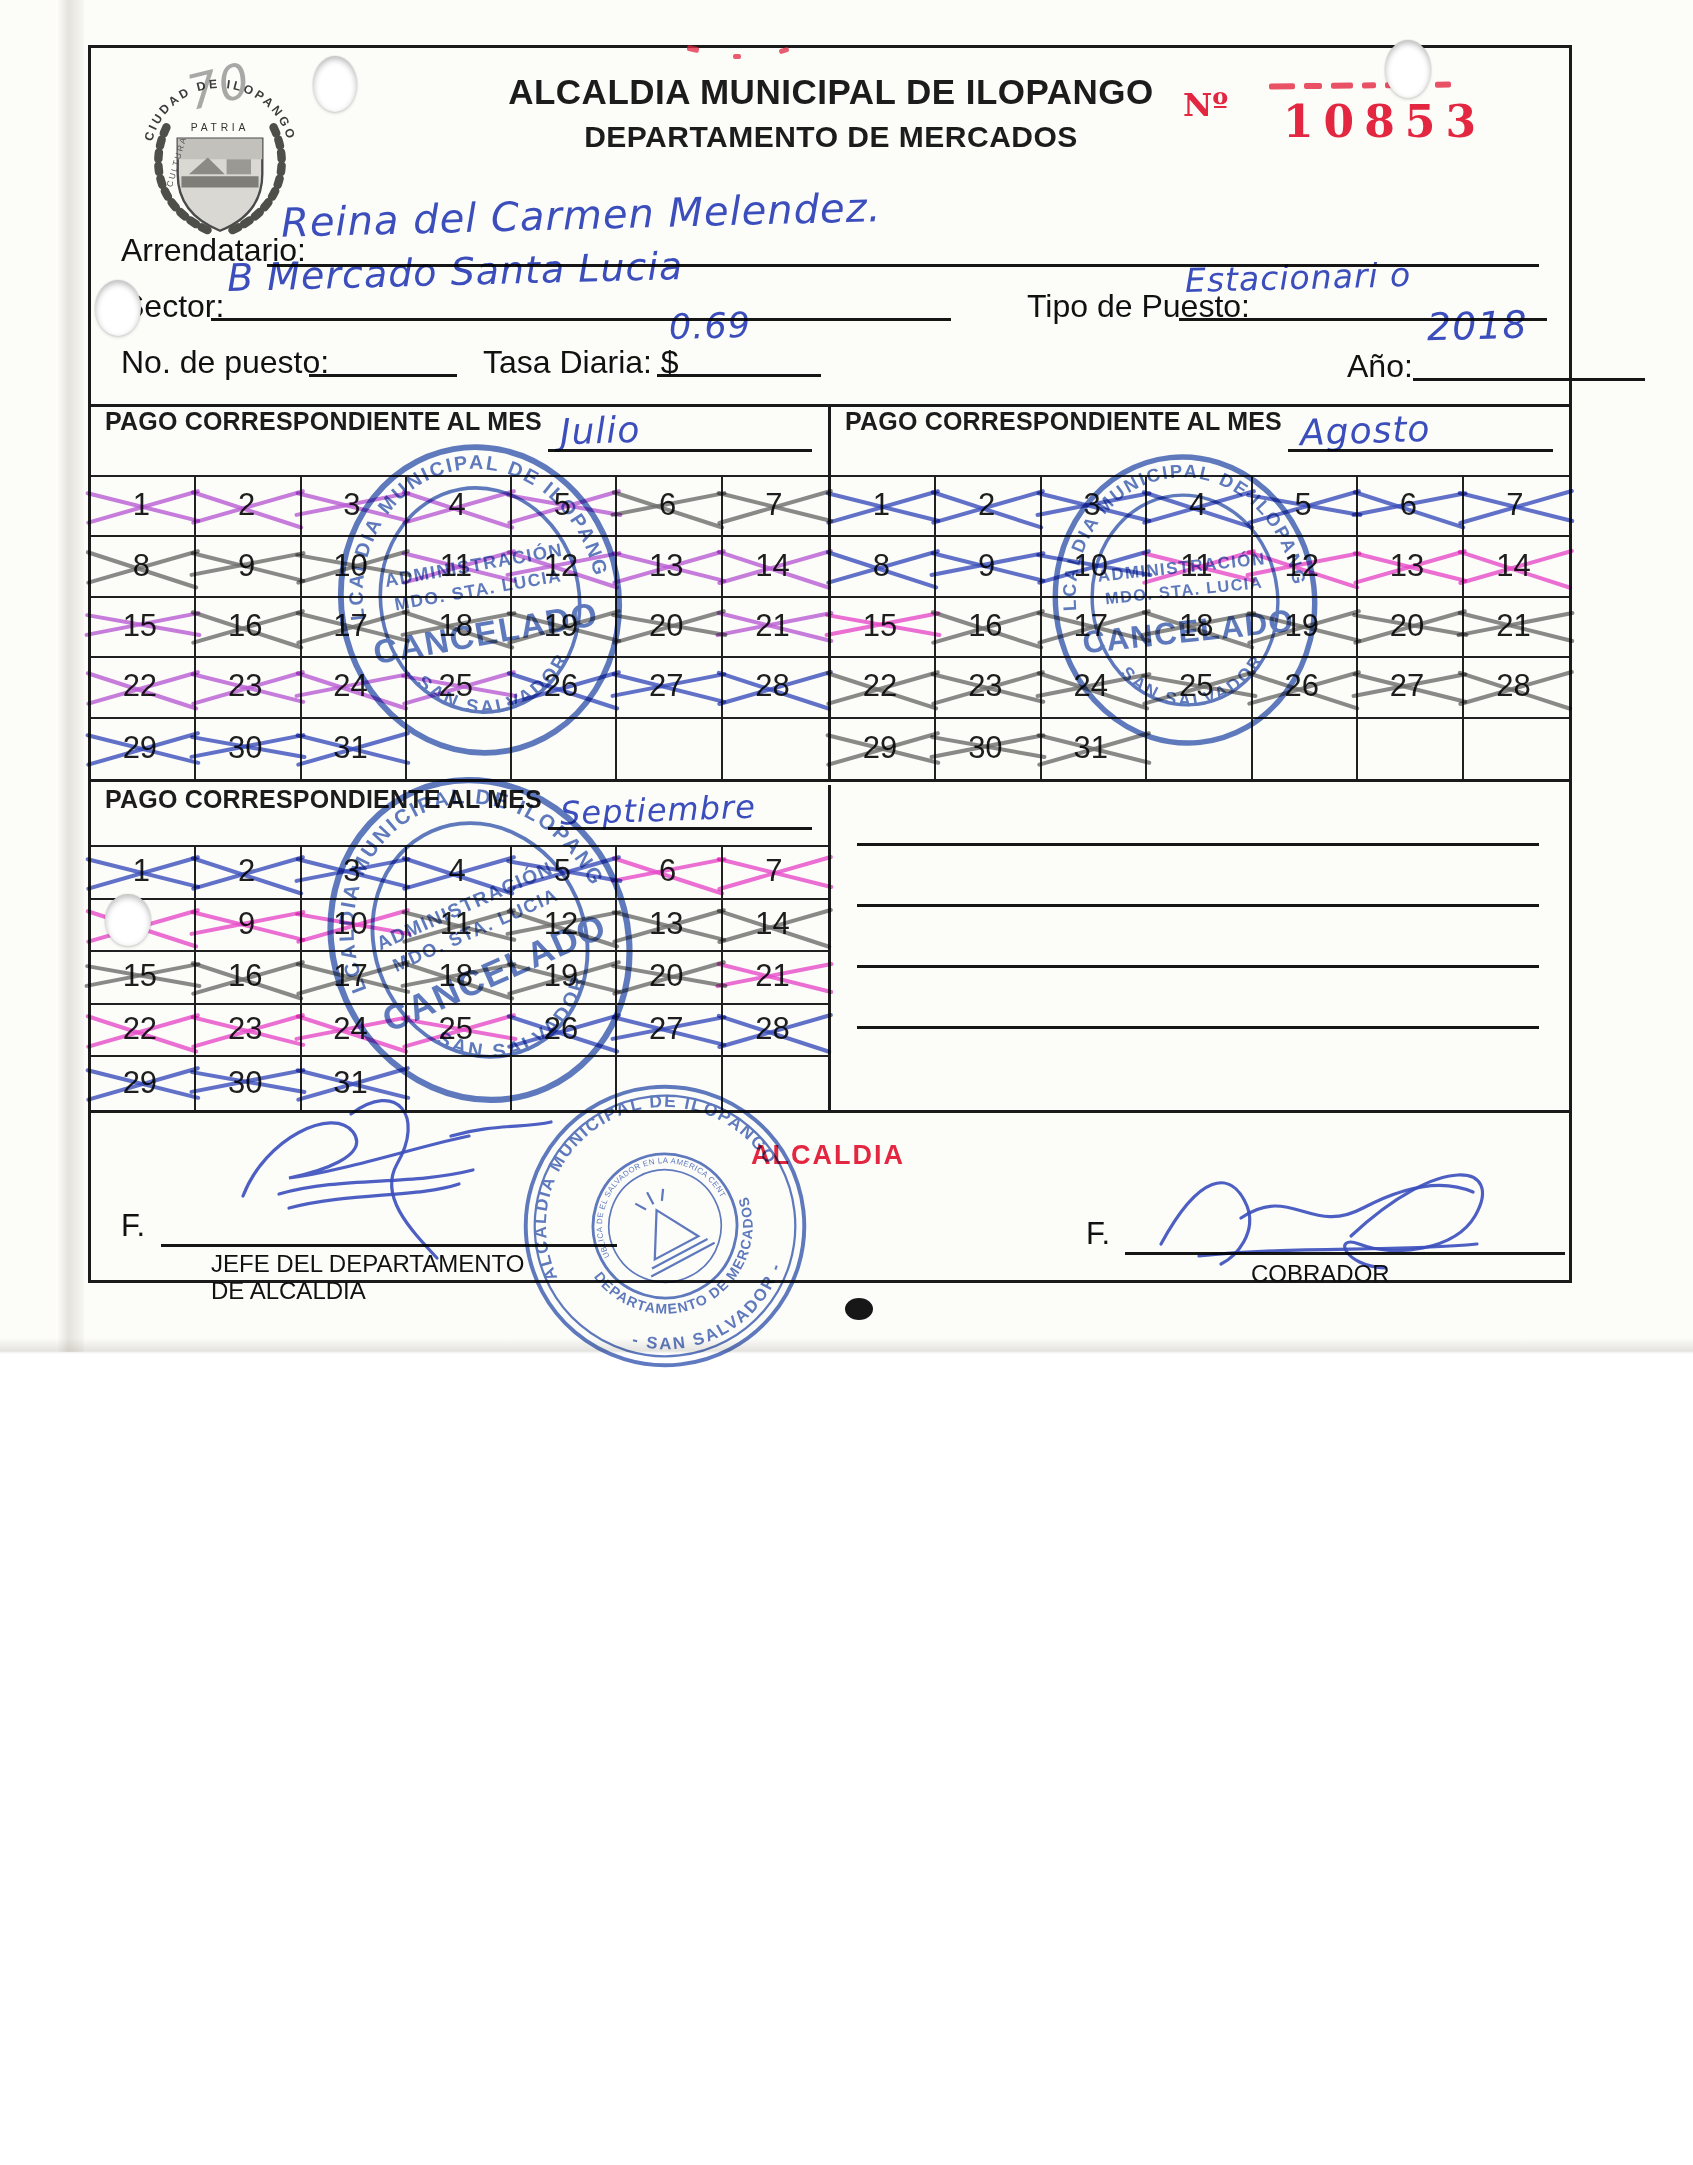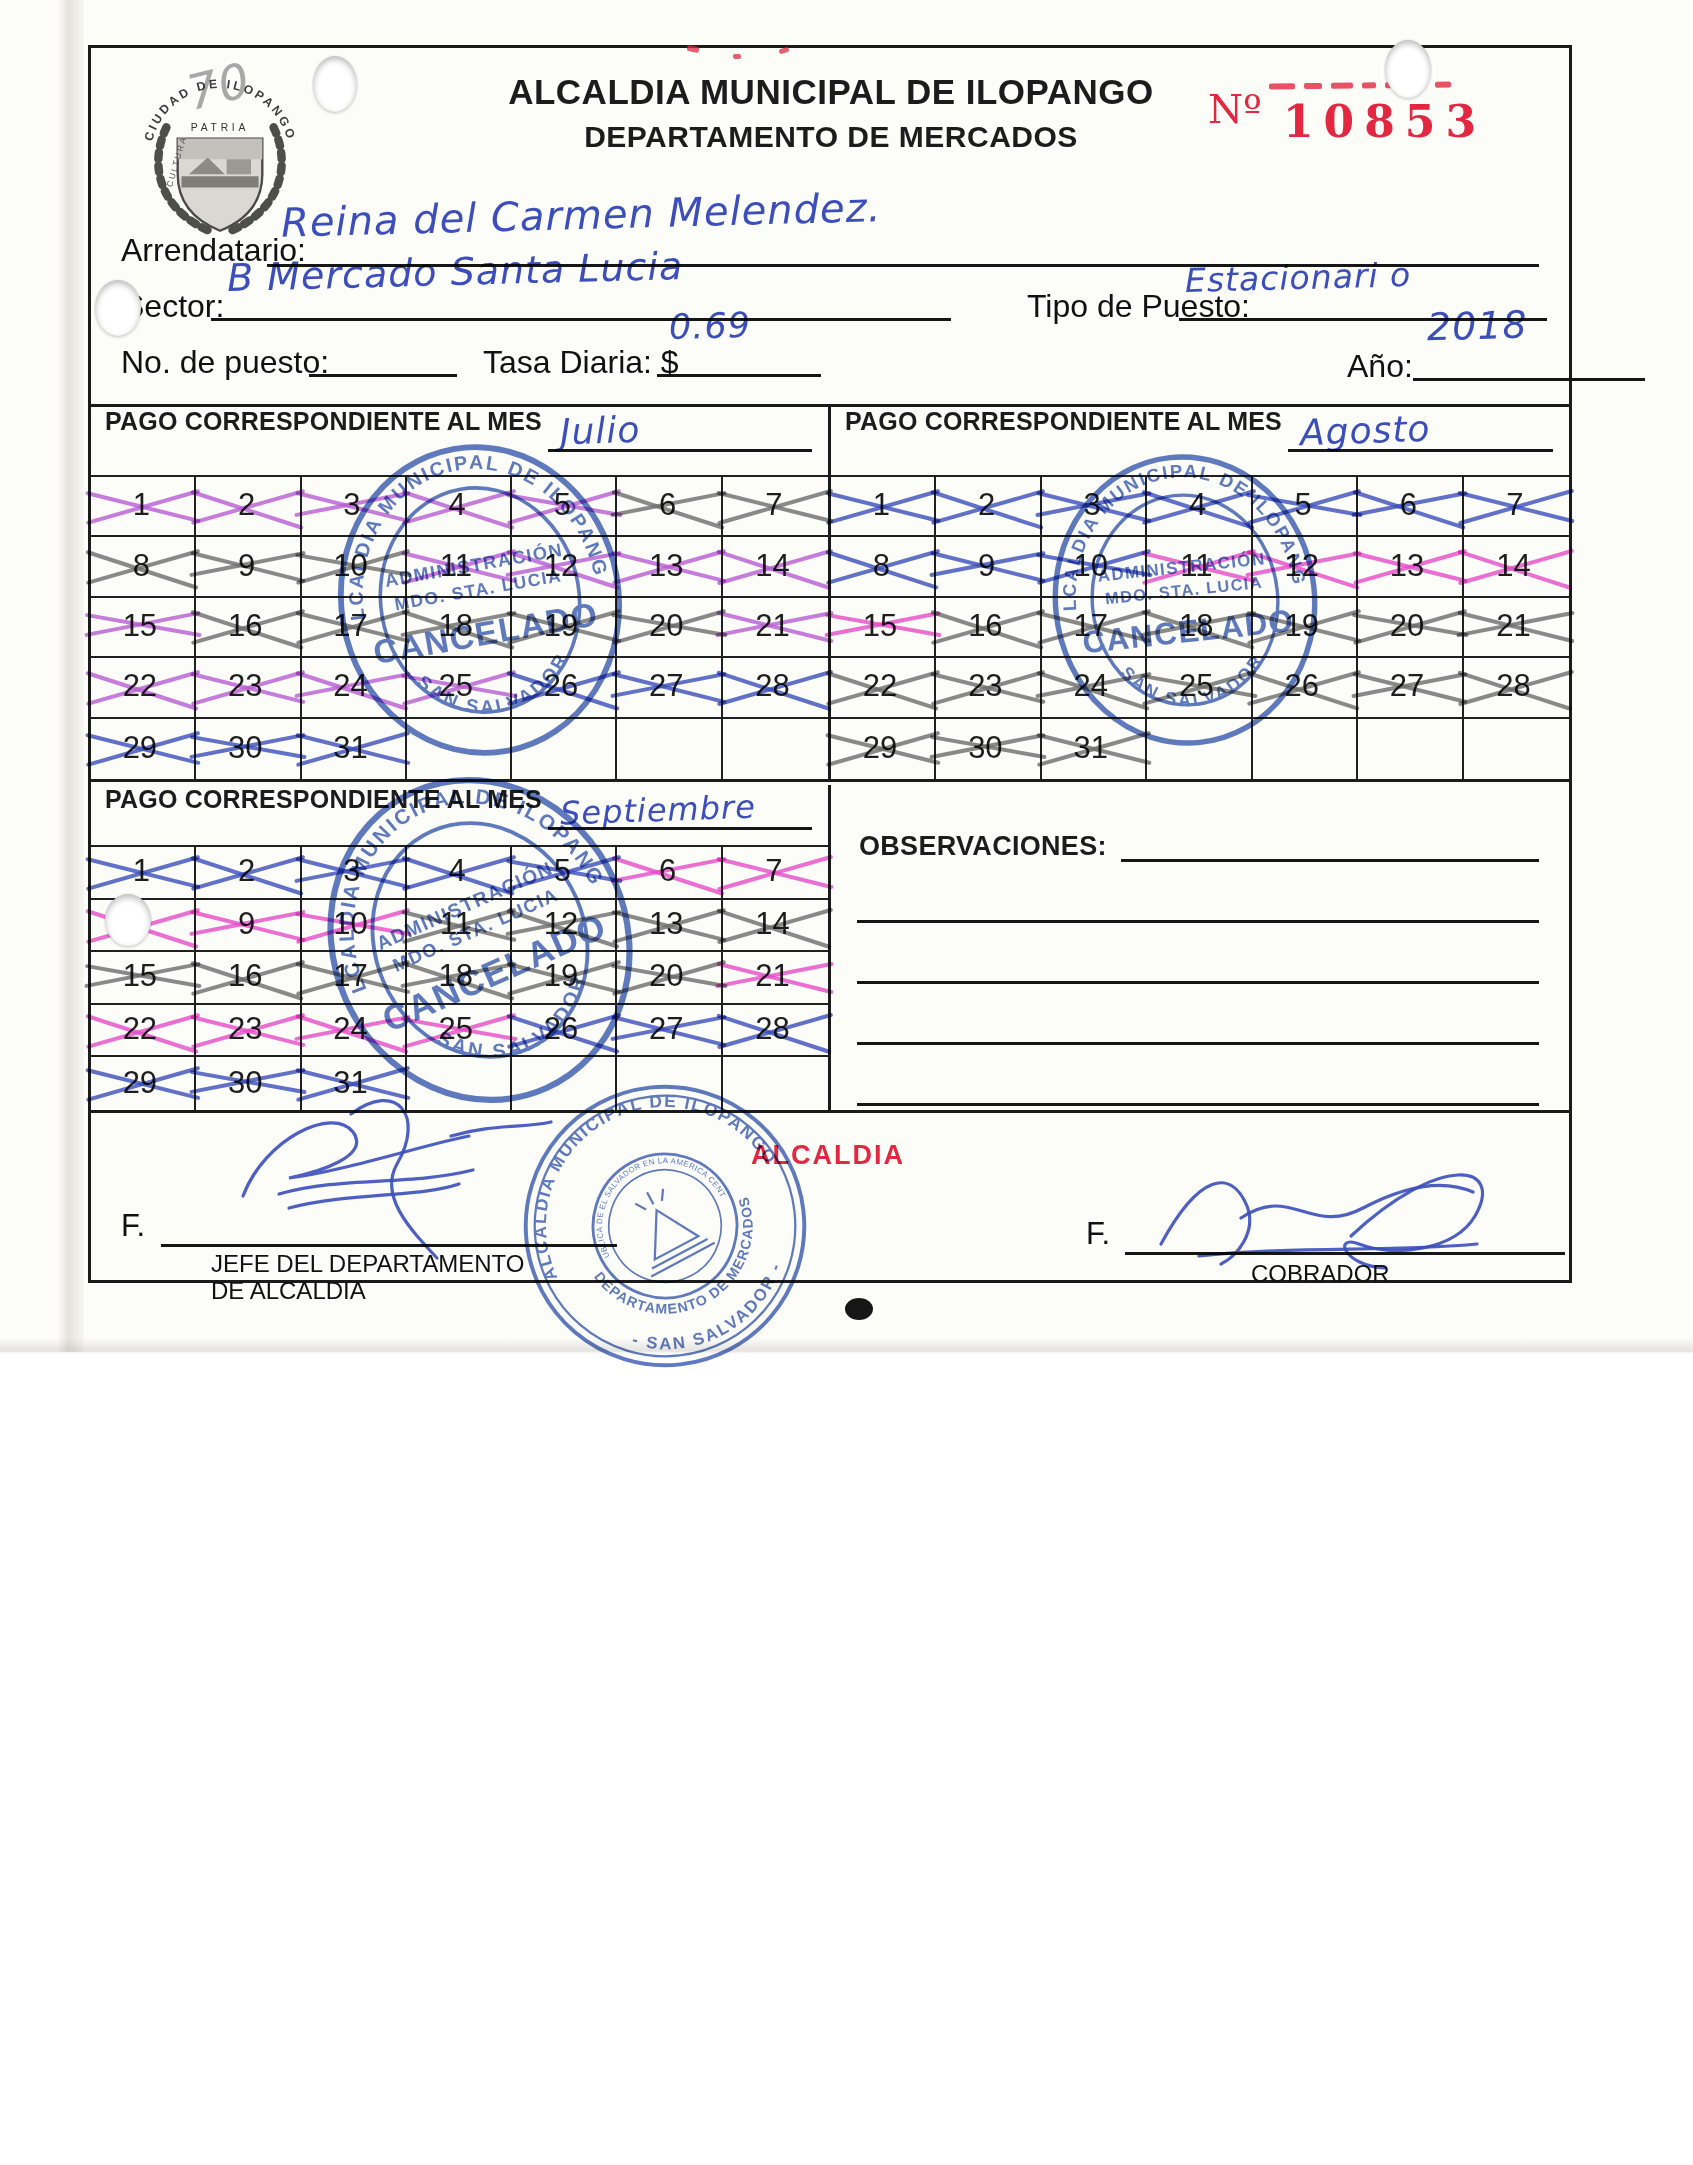--- a/index.html
+++ b/index.html
@@ -15,22 +15,22 @@
     border:3px solid #1b1b1b;box-sizing:border-box;background:transparent;}
 
   
   .crest{position:absolute;left:26px;top:6px;width:206px;height:188px;}
   .pencil-note{position:absolute;left:96px;top:10px;font-size:48px;color:var(--pencil);
     font-style:italic;transform:rotate(-14deg);opacity:.85;}
   .title{position:absolute;left:330px;top:24px;width:820px;text-align:center;}
   .title .t1{font-size:35px;font-weight:bold;letter-spacing:.5px;}
   .title .t2{font-size:30px;font-weight:bold;letter-spacing:.5px;margin-top:8px;}
   .speck{position:absolute;background:var(--red);opacity:.75;border-radius:2px;}
-  .no-label{position:absolute;left:1117px;top:38px;font-family:"DejaVu Serif",serif;
-    font-weight:normal;font-size:40px;color:var(--red);}
+  .no-label{position:absolute;left:1092px;top:38px;font-family:"DejaVu Serif",serif;
+    font-weight:bold;font-size:32px;color:var(--red);}
   .red-dashes{position:absolute;left:1178px;top:34px;width:280px;display:flex;gap:9px;transform:rotate(-.6deg);}
   .red-dashes i{display:block;height:6px;background:var(--red);opacity:.8;border-radius:2px;}
   .receipt-no{position:absolute;left:1192px;top:48px;font-family:"DejaVu Serif",serif;
     font-weight:bold;font-size:44px;letter-spacing:10px;color:var(--red);}
 
   
   .punch{position:absolute;background:#ffffff;border-radius:50%;
     box-shadow:inset 0 3px 6px rgba(0,0,0,.28),0 0 0 1px rgba(0,0,0,.05),0 2px 3px rgba(0,0,0,.12);z-index:30;}
   .scan-dot{position:absolute;left:845px;top:1298px;width:28px;height:22px;border-radius:50%;
     background:#171717;filter:blur(.5px);}
@@ -581,24 +581,20 @@
                 <span class="day">31</span>
                 <span class="xmark x-b"></span>
               </div>
               <div class="cal-cell"></div>
               <div class="cal-cell"></div>
               <div class="cal-cell"></div>
               <div class="cal-cell"></div>
             </div>
         </section>
         <section class="panel wide">
-          <div class="obs-head">
-            <span class="obs-label">OBSERVACIONES:</span>
-            <span class="obs-first-line"></span>
-          </div>
           <div>
               <div class="obs-line"></div>
               <div class="obs-line"></div>
               <div class="obs-line"></div>
               <div class="obs-line"></div>
             </div>
         </section>
       </div>
 
       <div class="cancel-stamp" style="left:243px;top:387px;width:292px;height:330px;transform:rotate(-10deg)">

